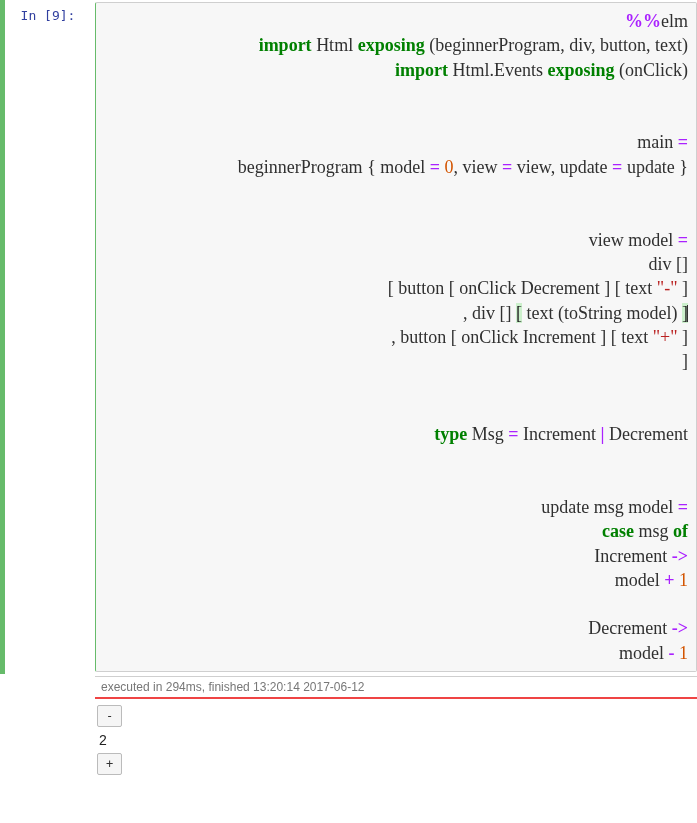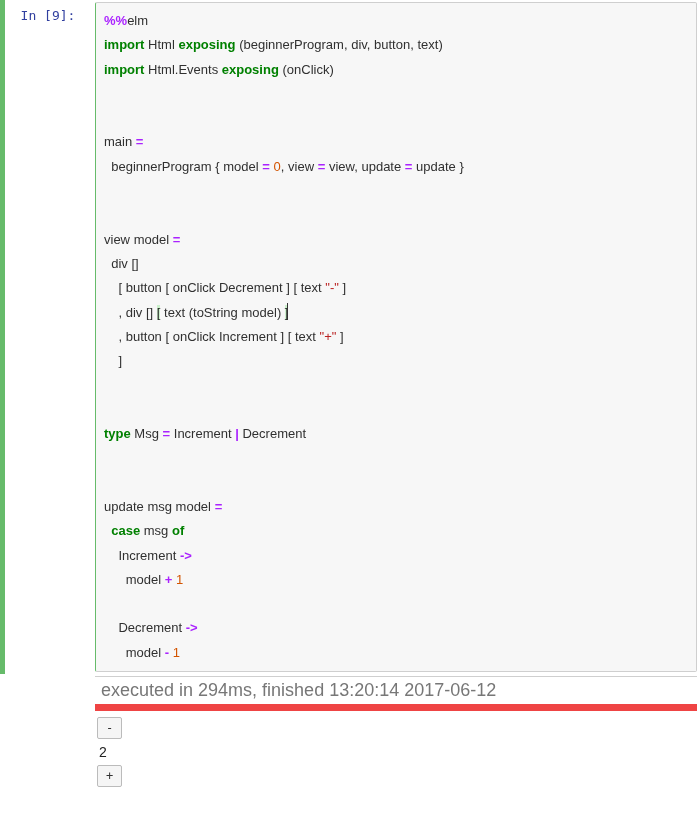--- a/index.html
+++ b/index.html
@@ -28,26 +28,27 @@
   .prompt-col.in { color: #303F9F; }
   .input-area {
     flex: 1;
     border: 1px solid #cfcfcf;
     border-left: 1px solid #66BB6A;
     background: #f7f7f7;
     border-radius: 2px;
     position: relative;
   }
   .code {
-    font-family: Liberation Sans, sans-serif;
-    font-size: 13px;
+    font-family: Liberation Serif, serif;
+    font-size: 18px;
     line-height: 24.3px;
     padding: 6px 8px;
     white-space: pre;
     color: #303030;
+    text-align: right;
   }
   .cm-keyword { color: #008000; font-weight: bold; }
   .cm-operator { color: #AA22FF; font-weight: bold; }
   .cm-number { color: #D35400; }
   .cm-string { color: #BA2121; }
   .cm-variable { color: #303030; }
   .matchbracket { background: #ccf0cc; color: #222; }
   .cursor {
     display: inline-block;
     width: 0;
@@ -56,22 +57,22 @@
     vertical-align: -3px;
     margin-left: -1px;
   }
 
   .output-block {
     margin-left: 95px;
     margin-top: 2px;
   }
   .exec-meta {
     border-top: 1px solid #cfcfcf;
-    border-bottom: 7px solid #ef4444;
-    font-size: 18px;
+    border-bottom: 2px solid #ef4444;
+    font-size: 12px;
     color: #777;
     padding: 3px 6px;
     background: #fff;
   }
   .widget-area {
     padding: 4px 0 4px 2px;
     font-family: Arial, sans-serif;
     font-size: 13px;
     color: #222;
   }

